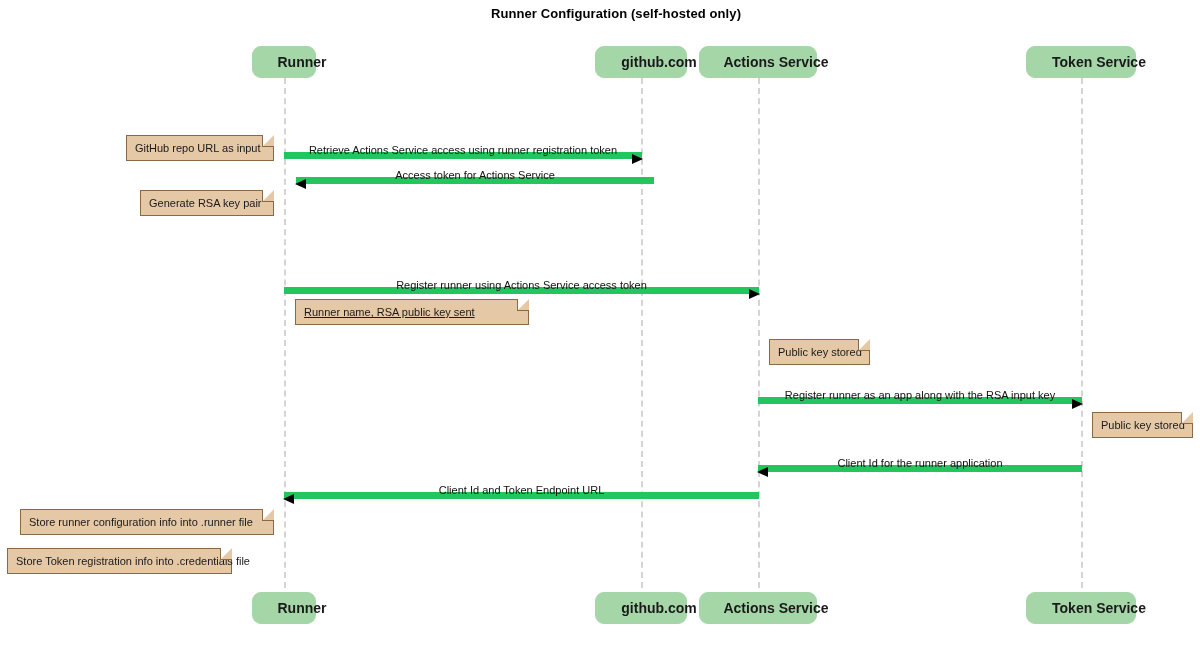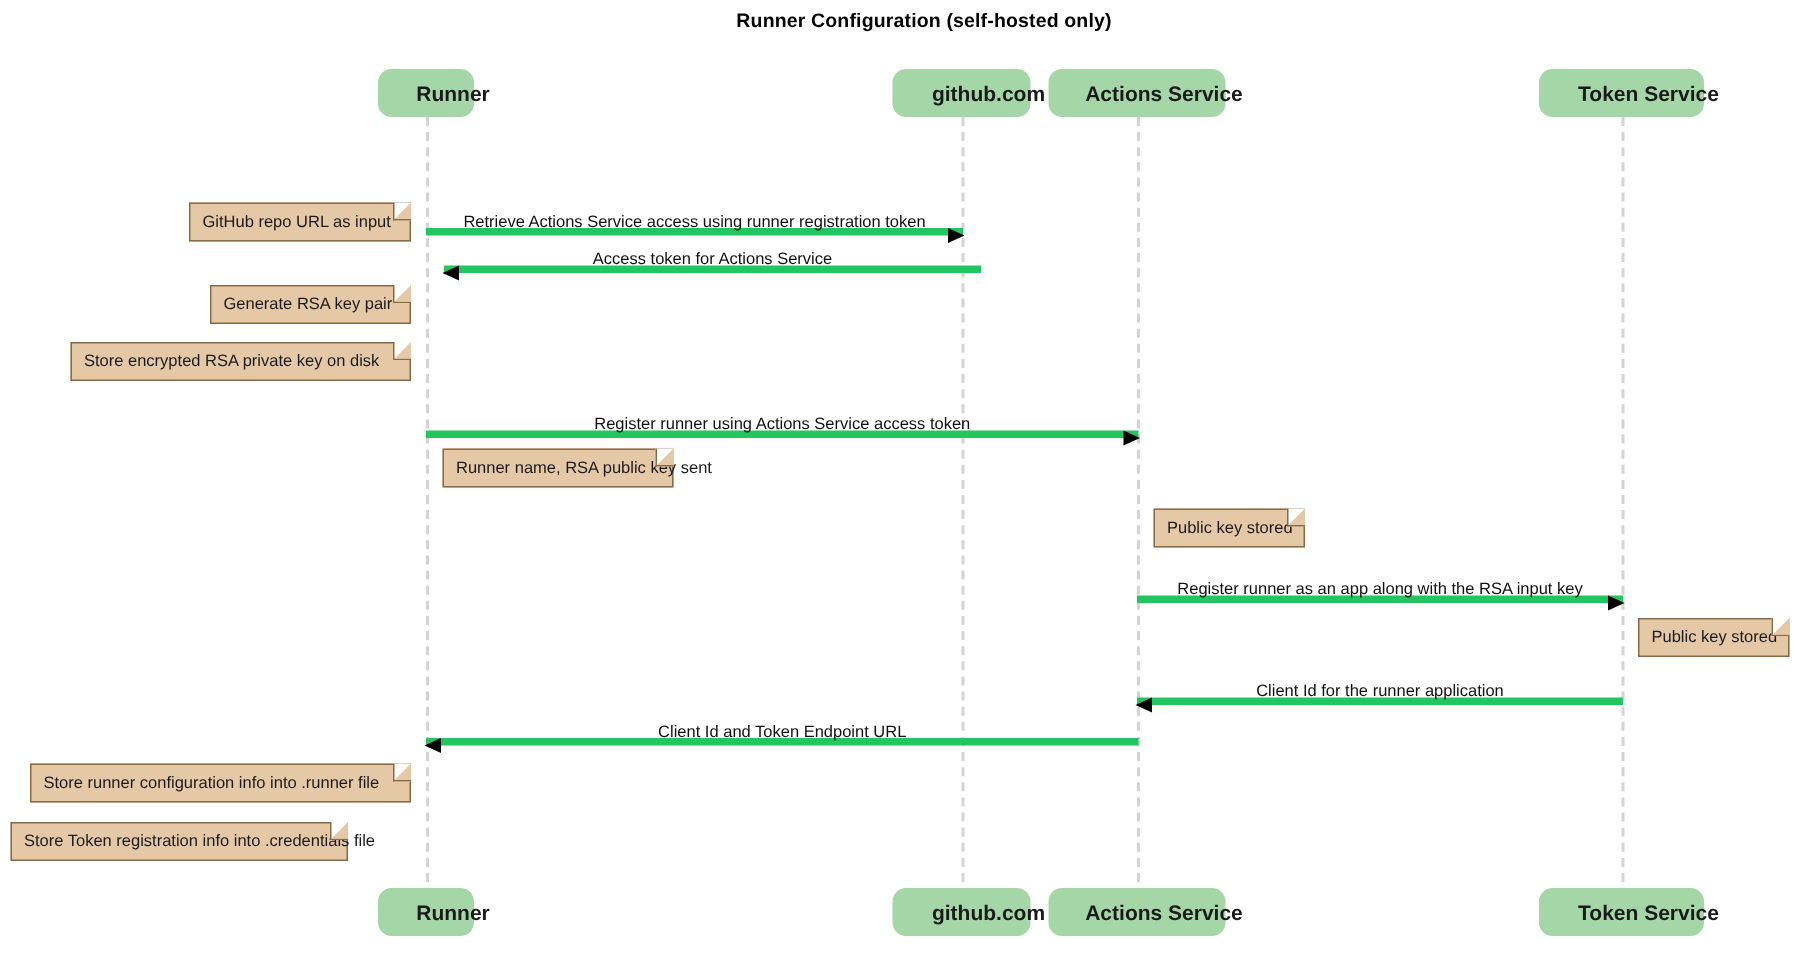--- a/index.html
+++ b/index.html
@@ -89,21 +89,21 @@
     width: 0;
     height: 0;
     border-left: 11px solid transparent;
     border-bottom: 11px solid #e5c8a6;
     z-index: 2;
   }
   
   .message {
     position: absolute;
     height: 0;
-    border-top: 5px solid #22c55e;
+    border-top: 7px solid #22c55e;
   }
   .arrowhead {
     position: absolute;
     width: 0;
     height: 0;
     top: -5px;
   }
   .arrowhead.right {
     right: -1px;
     border-top: 5px solid transparent;
@@ -198,26 +198,22 @@
   <div class="note" style="left:126px; top:91px; width:148px;margin-top:44px;">
     <span class="note-fold"></span>
     <span>GitHub repo URL as input</span>
   </div>
 
   <div class="note" style="left:140px; top:190px; width:134px;">
     <span class="note-fold"></span>
     <span>Generate RSA key pair</span>
   </div>
 
-  <div class="note" style="left:47px; top:228px; width:227px;">
-    <span class="note-fold"></span>
-    <span>Store encrypted RSA private key on disk</span>
-  </div>
-
-  <div class="note" style="left:295px; top:299px; width:154px;">
+
+  <div class="note" style="left:295px; top:299px; width:234px;text-decoration:underline;">
     <span class="note-fold"></span>
     <span>Runner name, RSA public key sent</span>
   </div>
 
   <div class="note" style="left:769px; top:339px; width:101px;">
     <span class="note-fold"></span>
     <span>Public key stored</span>
   </div>
 
   <div class="note" style="left:1092px; top:412px; width:101px;">

